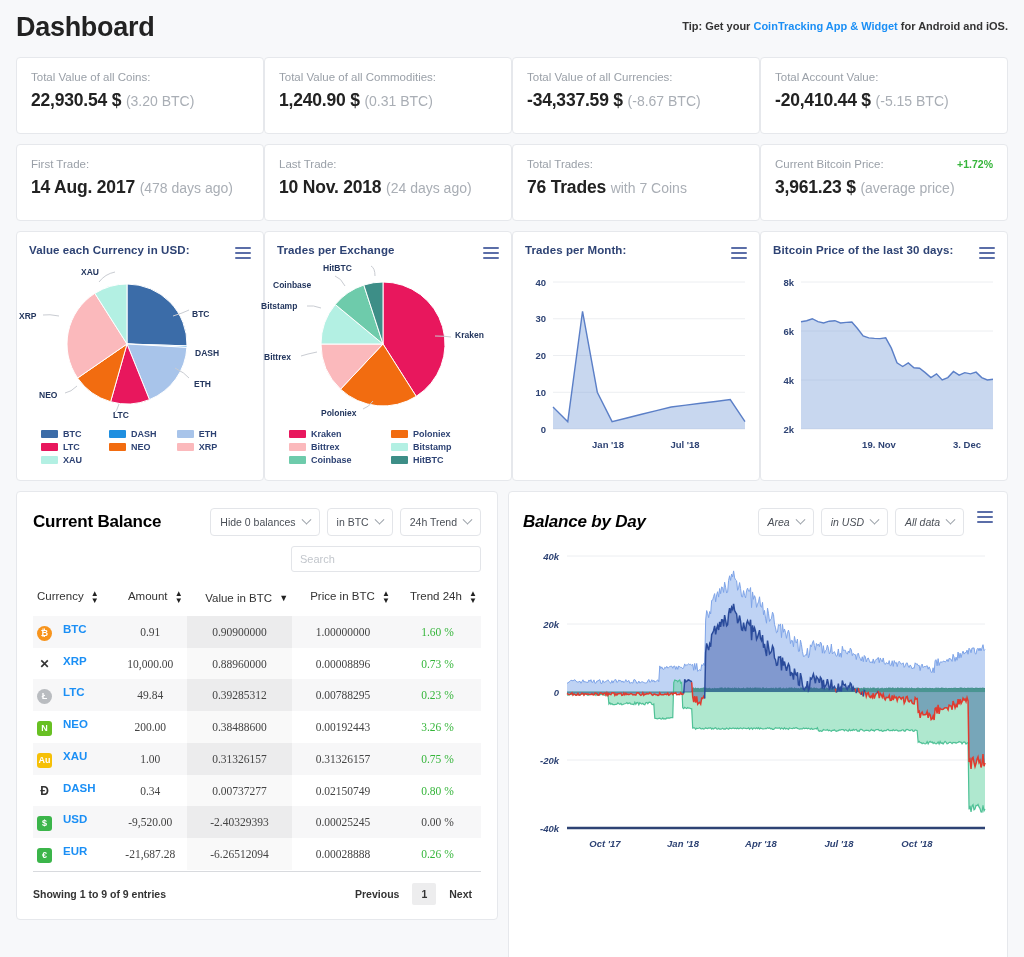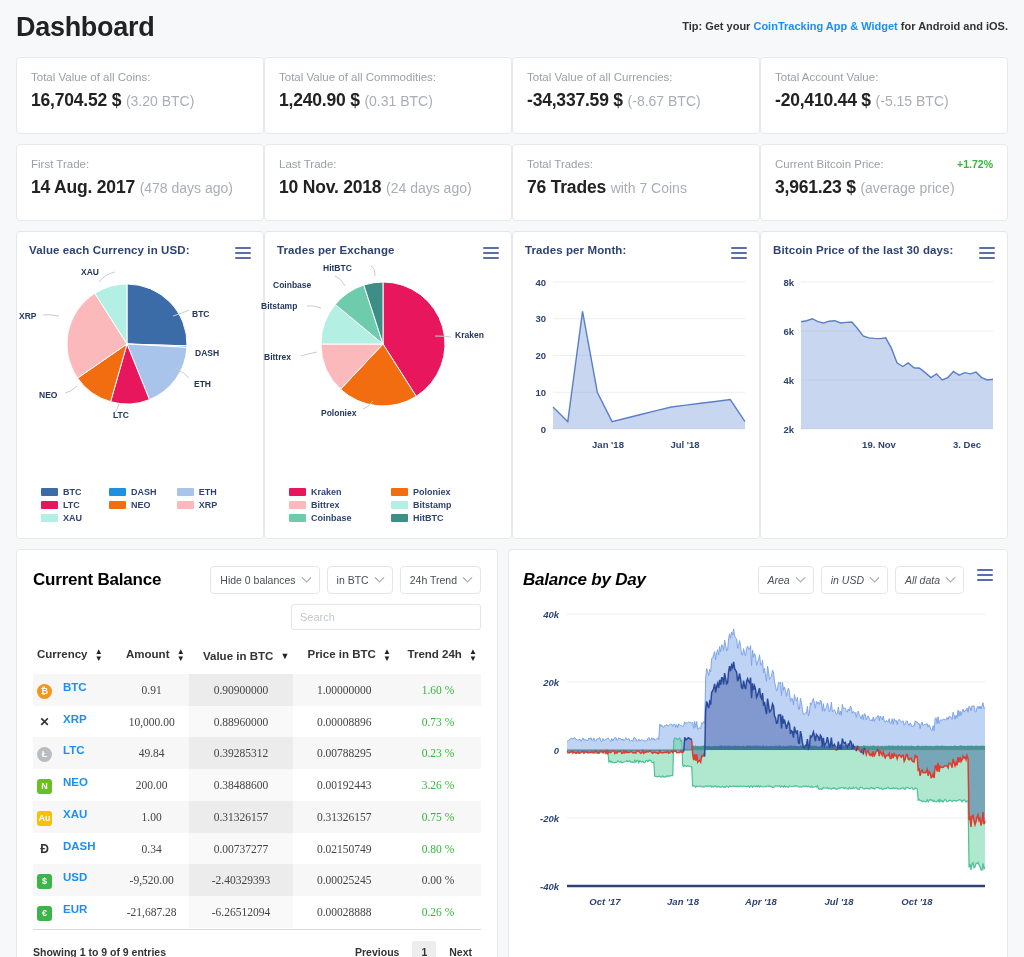--- a/index.html
+++ b/index.html
@@ -23,21 +23,21 @@
   .stat { flex:1 1 0; padding: 13px 14px 12px 14px; height:77px; position:relative; }
   .stat-label { font-size:11.5px; color:#9aa0a8; margin-bottom: 7px; }
   .stat-value { font-size:17.5px; font-weight:bold; color:#222; letter-spacing:-.2px; }
   .stat-value .sub { font-size:14px; font-weight:normal; color:#a9aeb5; letter-spacing:0; }
   .stat-badge { position:absolute; right:14px; top:13px; font-size:10.5px; font-weight:bold; color:#35b53a; }
 
   .row-stats { margin-bottom:10px; }
 
   
   .row-charts { margin-top:10px; }
-  .chartcard { flex:1 1 0; height:308px; padding:12px 12px 8px 12px; position:relative; }
+  .chartcard { flex:1 1 0; height:250px; padding:12px 12px 8px 12px; position:relative; }
   .cc-head { display:flex; justify-content:space-between; align-items:flex-start; }
   .cc-title { font-size:11.5px; font-weight:bold; color:#2e4374; letter-spacing:.1px; }
   .burger { width:16px; cursor:pointer; }
   .burger span { display:block; height:2px; background:#5b6ea8; margin:3px 0; border-radius:1px; }
   .cc-body { position:absolute; inset:32px 10px 6px 10px; }
 
   
   .pie-legend { position:absolute; left:14px; right:8px; bottom:6px; display:flex; flex-wrap:wrap; }
   .pl-item { width:33.3%; display:flex; align-items:center; font-size:9px; font-weight:bold; color:#2e4374; margin-bottom:3px; }
   .pl-item.half { width:50%; }
@@ -63,21 +63,21 @@
         padding:7px 9px; display:flex; align-items:center; gap:7px; cursor:pointer; white-space:nowrap; }
   .dd .chev { width:7px; height:7px; border-right:1.4px solid #9aa0a8; border-bottom:1.4px solid #9aa0a8;
               transform:rotate(45deg) translate(-2px,-2px); }
   .search { margin-top:10px; display:flex; justify-content:flex-end; }
   .search input { width:190px; border:1px solid #e3e5e9; border-radius:3px; padding:6px 8px;
                   font-size:11px; color:#333; font-family:"Liberation Sans",sans-serif; outline:none; }
   .search input::placeholder { color:#c2c6cc; }
 
   
   table { width:100%; border-collapse:collapse; margin-top:12px; }
-  th { font-size:11.5px; font-weight:bold; color:#333; padding:6px 4px 12px 4px; vertical-align:bottom;
+  th { font-size:11.5px; font-weight:normal; color:#333; padding:6px 4px 12px 4px; vertical-align:bottom;
        white-space:nowrap; cursor:pointer; }
   th.c-cur { text-align:left; }
   th.num { text-align:right; }
   .sortb { display:inline-block; margin-left:4px; color:#222; font-size:8px; line-height:7px; vertical-align:middle; }
   .sortb i { display:block; font-style:normal; }
   td { font-size:11.5px; padding:7px 4px; color:#444; }
   td.num { text-align:center;font-family:Liberation Serif, serif; }
   tbody tr:nth-child(odd) { background:#f7f7f8; }
   td.vcol { background:rgba(0,0,0,.022); }
   tbody tr:nth-child(odd) td.vcol { background:rgba(0,0,0,.045); }
@@ -111,21 +111,21 @@
       <span>Tip: Get your</span>
       <a href="#">CoinTracking App &amp; Widget</a>
       <span>for Android and iOS.</span>
     </div>
   </div>
 
   <div class="row row-stats">
     <div class="card stat">
       <div class="stat-label">Total Value of all Coins:</div>
       <div class="stat-value">
-        <span>16,704.52 $</span>
+        <span>22,930.54 $</span>
         <span class="sub">(3.20 BTC)</span>
       </div>
     </div>
     <div class="card stat">
       <div class="stat-label">Total Value of all Commodities:</div>
       <div class="stat-value">
         <span>1,240.90 $</span>
         <span class="sub">(0.31 BTC)</span>
       </div>
     </div>

